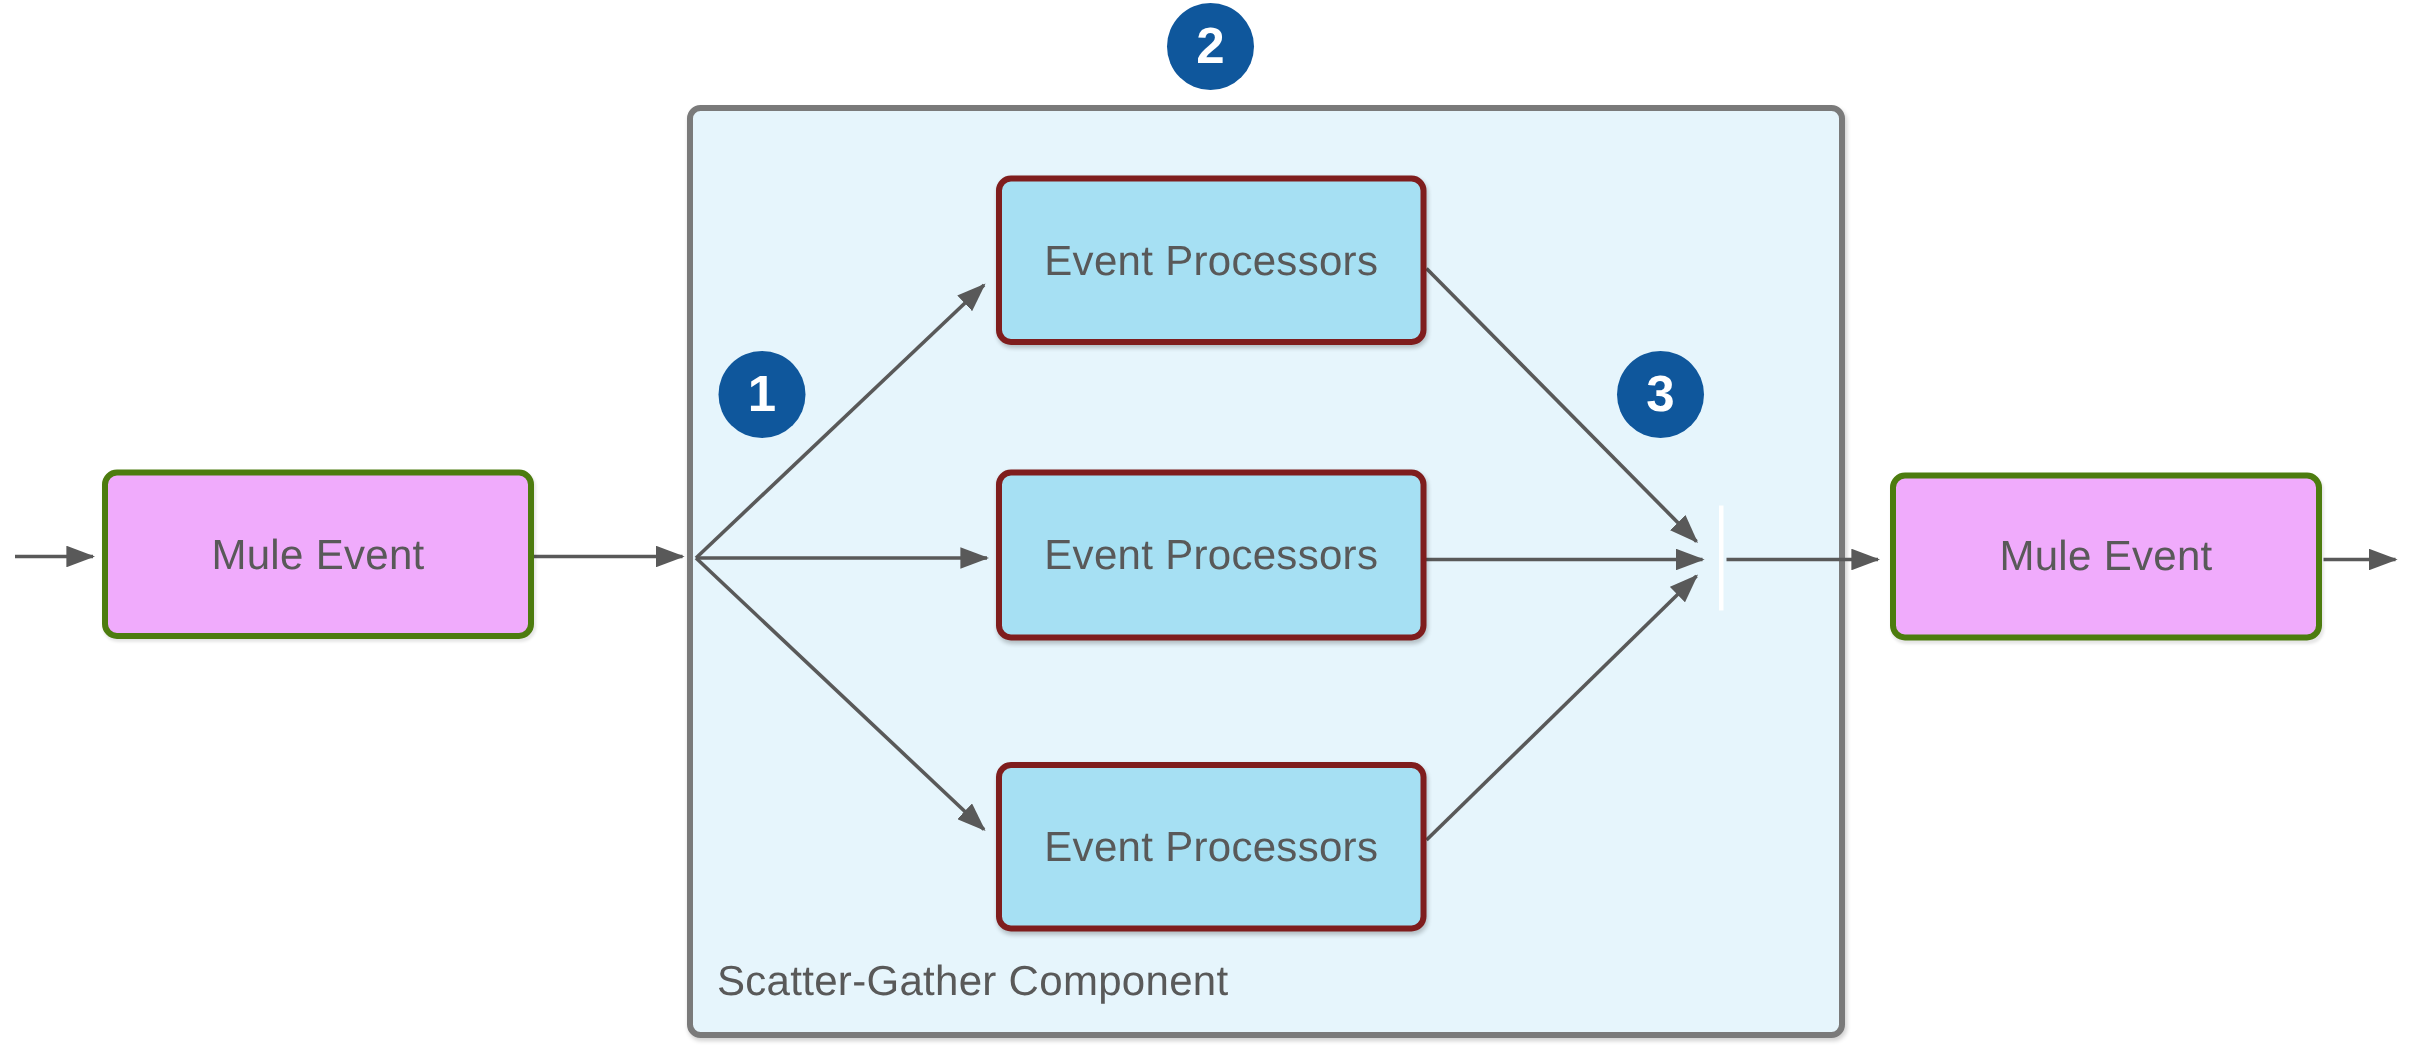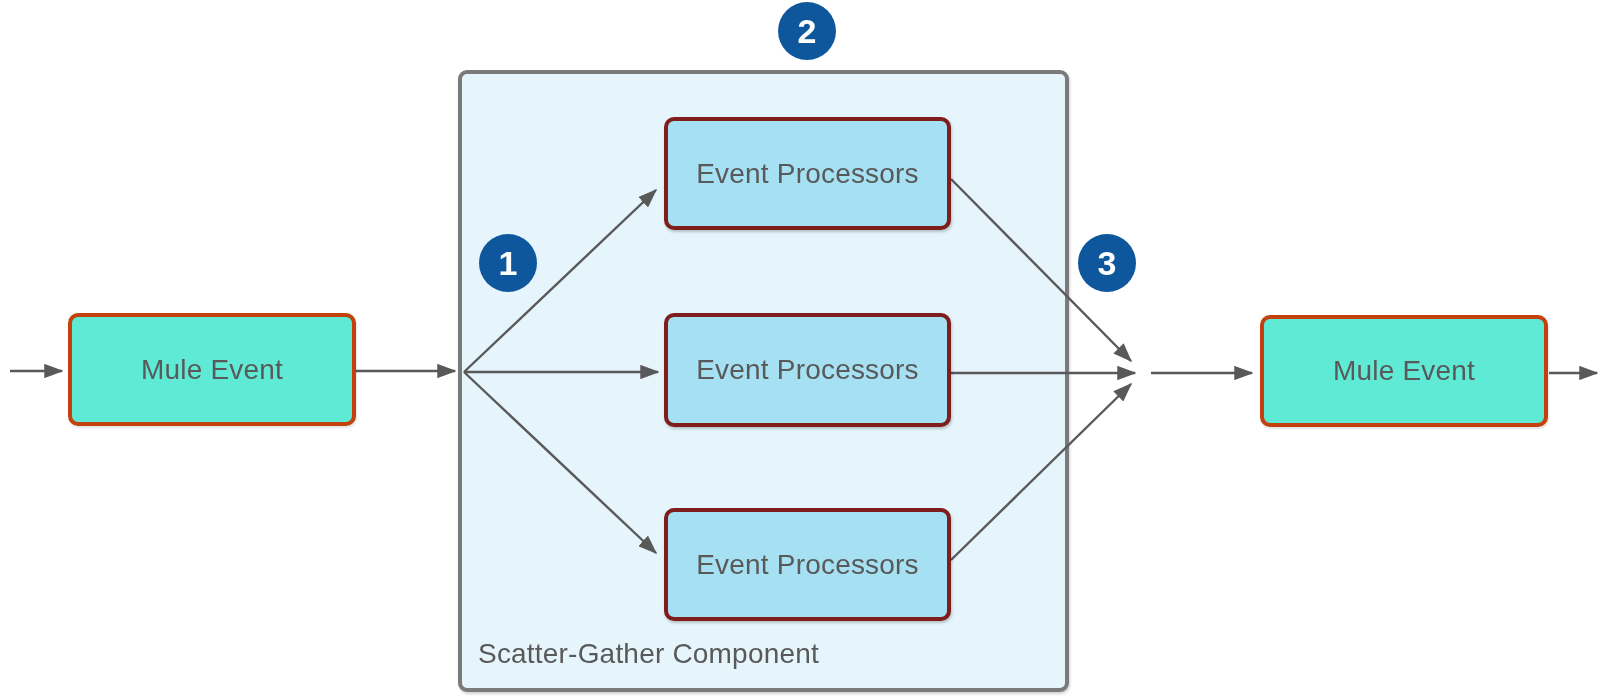--- a/index.html
+++ b/index.html
@@ -12,21 +12,21 @@
     position: relative;
     width: 1614px;
     height: 698px;
     background: #ffffff;
     overflow: hidden;
   }
   .sg-container {
     position: absolute;
     left: 458px;
     top: 70px;
-    width: 611px;
+    width: 772px;
     height: 622px;
     box-sizing: border-box;
     background: #e6f5fc;
     border: 4px solid #7a7a7a;
     border-radius: 9px;
     z-index: 1;
     box-shadow: 1px 2px 3px rgba(0,0,0,0.18);
   }
   .sg-label {
     position: absolute;
@@ -50,22 +50,22 @@
     display: flex;
     align-items: center;
     justify-content: center;
     font-size: 28px;
     color: #595959;
     letter-spacing: 0.2px;
     z-index: 3;
     border-radius: 10px;
   }
   .mule {
-    background: #5eead4;
-    border: 4px solid #c2410c;
+    background: #f0abfc;
+    border: 4px solid #4d7c0f;
     box-shadow: 1px 2px 2px rgba(0,0,0,0.10);
   }
   .processor {
     background: #a6e0f3;
     border: 4px solid #7f1d1d;
     box-shadow: 1px 2px 3px rgba(0,0,0,0.22);
   }
   .mule-left  { left: 68px;   top: 313px; width: 288px; height: 113px; }
   .mule-right { left: 1260px; top: 315px; width: 288px; height: 112px; }
   .proc-top   { left: 664px;  top: 117px; width: 287px; height: 113px; }

